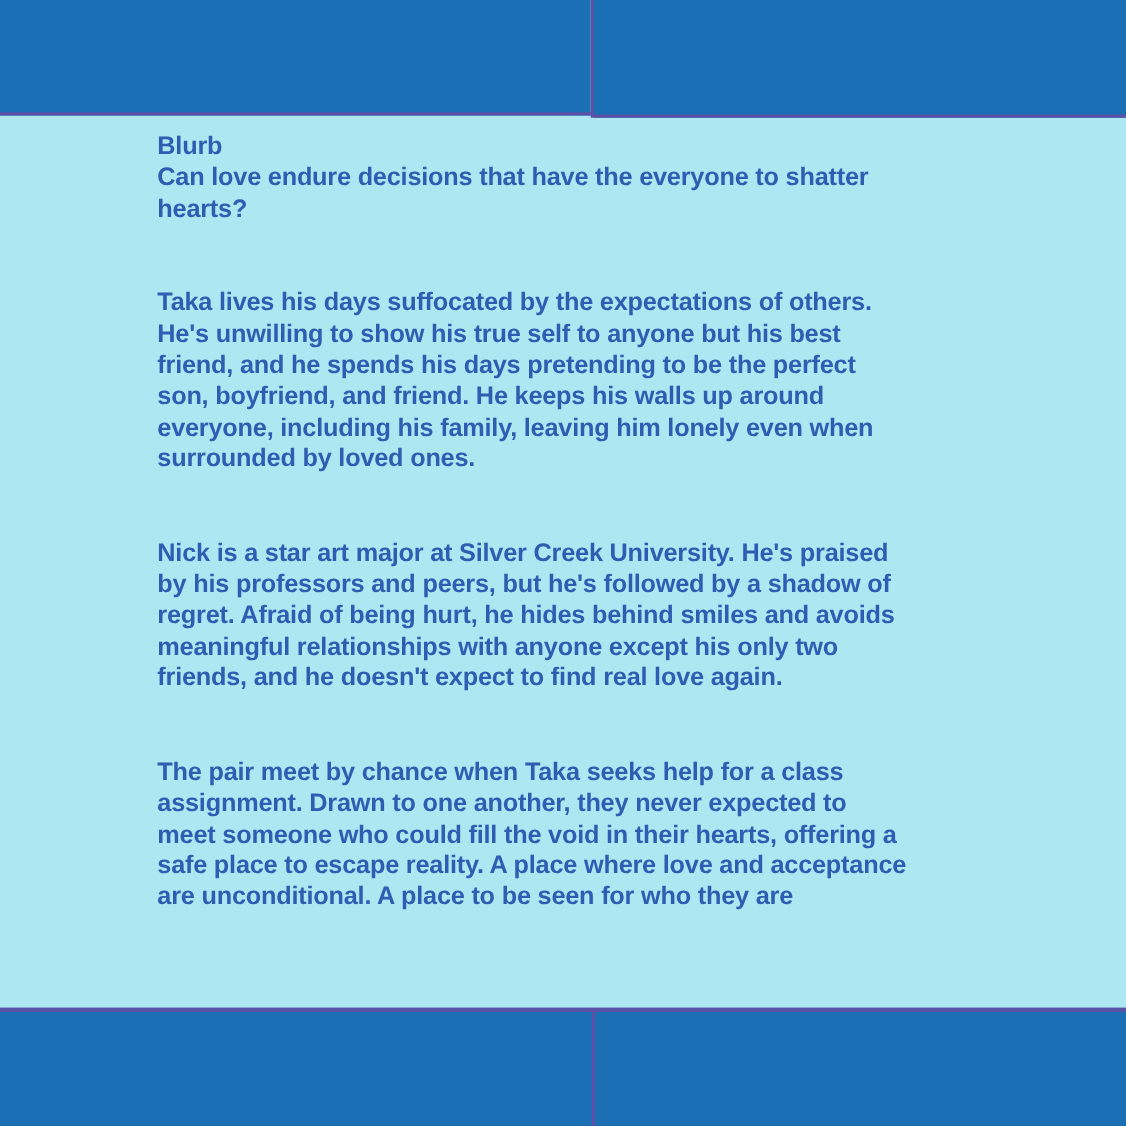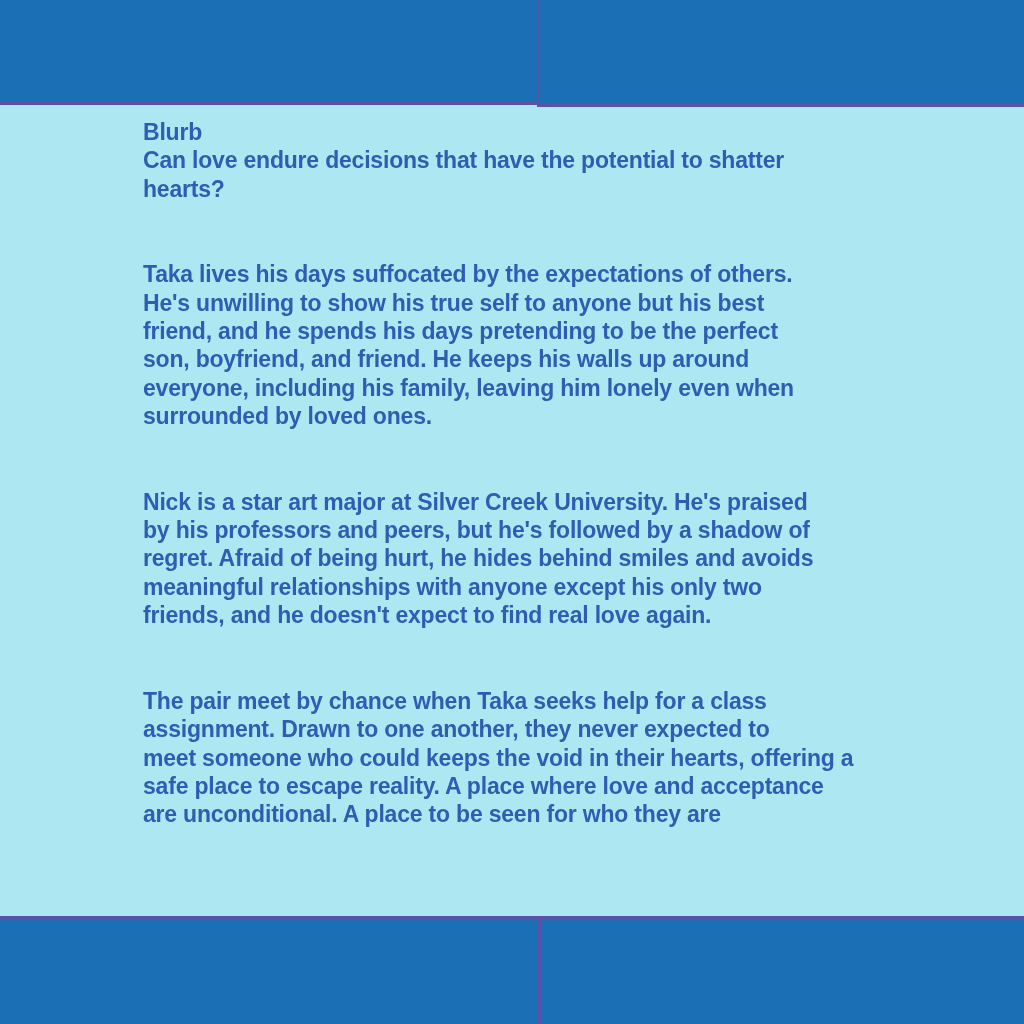--- a/index.html
+++ b/index.html
@@ -78,36 +78,36 @@
 <body style="--band: #1b70b5; --divider: #5a52a6; --bg: #ade8f2; --text: #2e5db1;">
 
 <div class="canvas">
 
   <div class="band-top-left"></div>
   <div class="band-top-right"></div>
   <div class="divider-top-vertical"></div>
 
   <div class="blurb">
     <p>Blurb
-Can love endure decisions that have the potential to shatter
+Can love endure decisions that have the everyone to shatter
 hearts?</p>
     <p>Taka lives his days suffocated by the expectations of others.
 He's unwilling to show his true self to anyone but his best
 friend, and he spends his days pretending to be the perfect
 son, boyfriend, and friend. He keeps his walls up around
 everyone, including his family, leaving him lonely even when
 surrounded by loved ones.</p>
     <p>Nick is a star art major at Silver Creek University. He's praised
 by his professors and peers, but he's followed by a shadow of
 regret. Afraid of being hurt, he hides behind smiles and avoids
 meaningful relationships with anyone except his only two
 friends, and he doesn't expect to find real love again.</p>
     <p>The pair meet by chance when Taka seeks help for a class
 assignment. Drawn to one another, they never expected to
-meet someone who could keeps the void in their hearts, offering a
+meet someone who could fill the void in their hearts, offering a
 safe place to escape reality. A place where love and acceptance
 are unconditional. A place to be seen for who they are</p>
   </div>
 
   <div class="divider-bottom-horizontal"></div>
   <div class="band-bottom"></div>
   <div class="divider-bottom-vertical"></div>
 
 </div>
 

